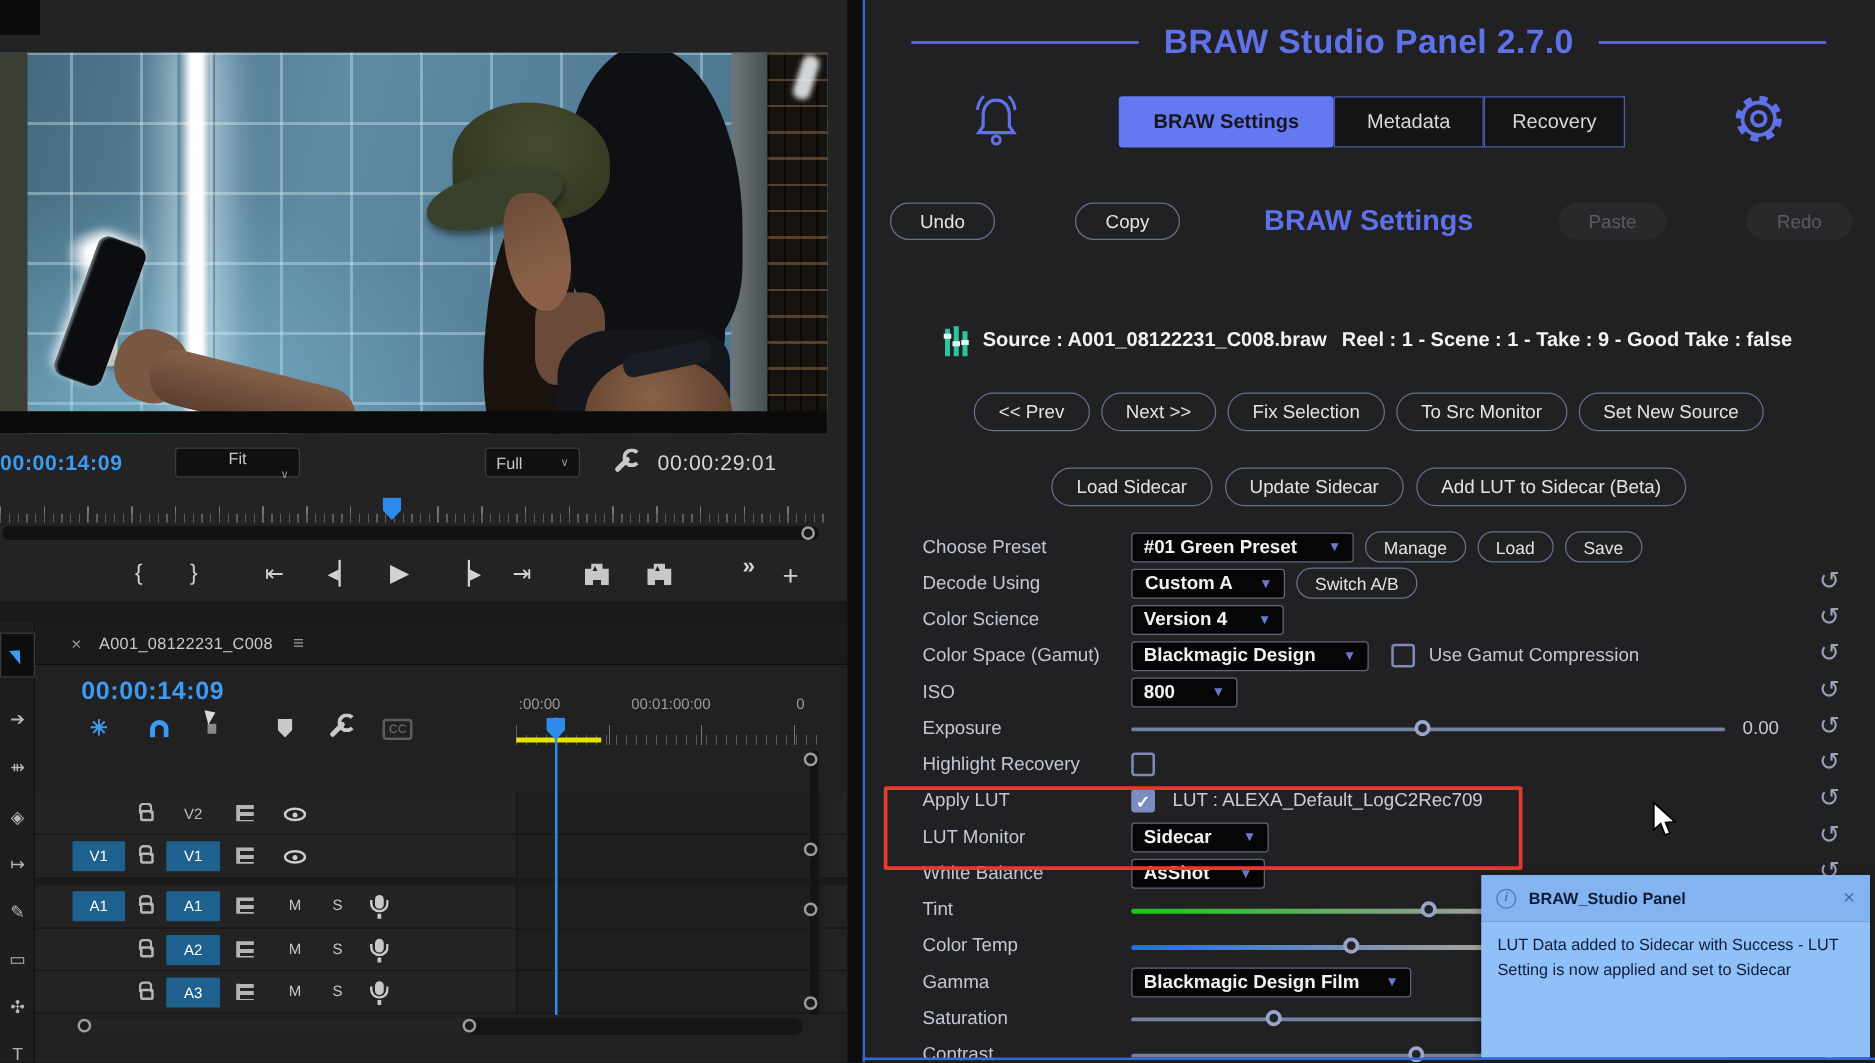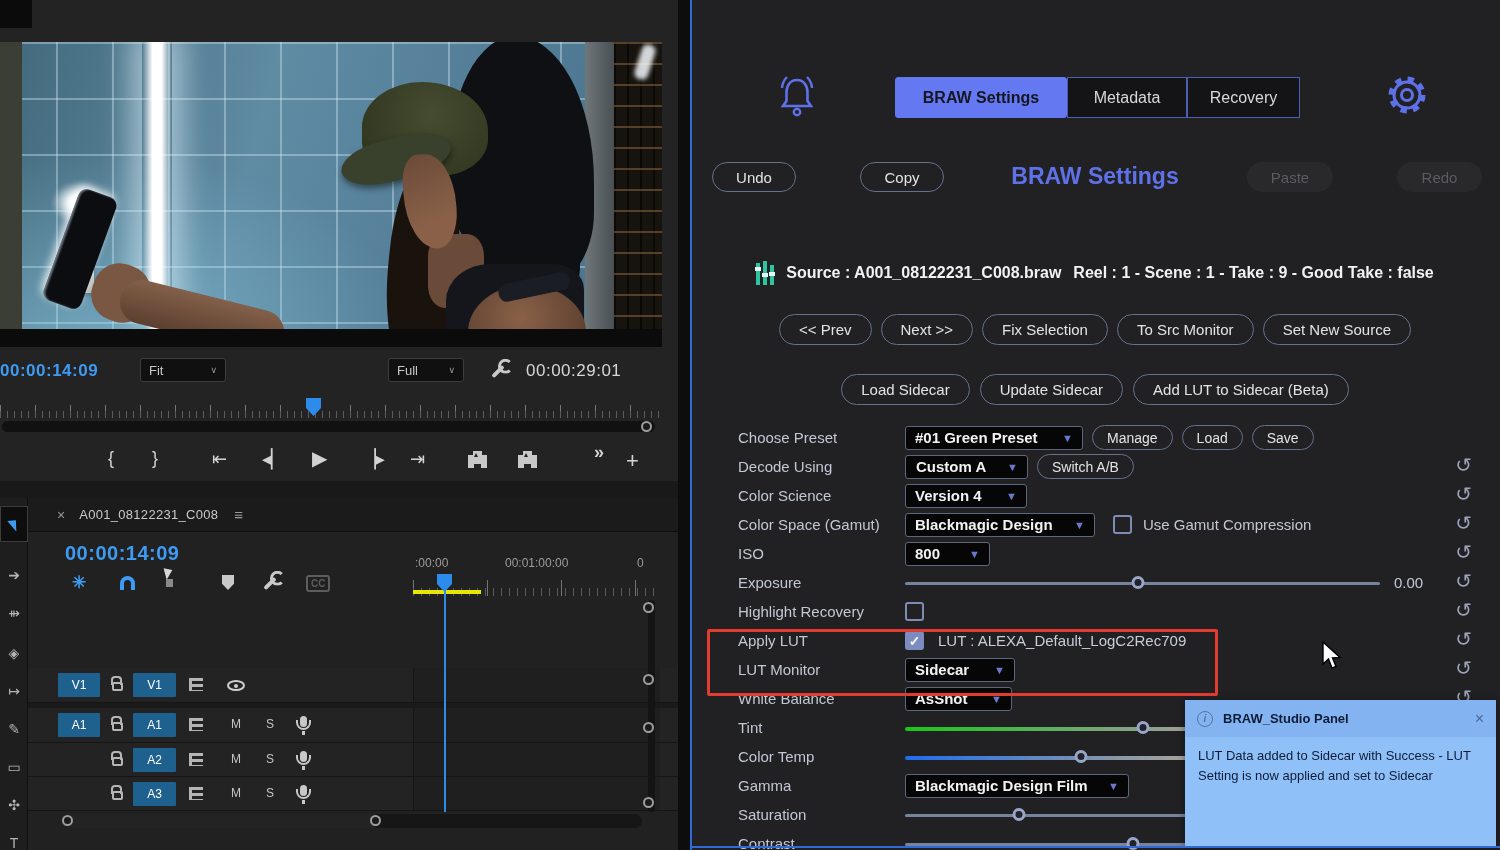--- a/index.html
+++ b/index.html
@@ -274,21 +274,21 @@
       <div class="face"></div>
       <div class="knee"></div>
       <div class="phone-glow"></div>
       <div class="phone"></div>
       <div class="hand"></div>
       <div class="forearm"></div>
       <div class="floor-strip"></div>
     </div>
 
     <div class="mon-tc">00:00:14:09</div>
-    <div class="mini-select" style="left:140px;width:86px;">
+    <div class="mini-select" style="left:140px;width:100px;flex-direction:column;">
       <span>Fit</span>
         <span class="car">∨</span>
     </div>
     <div class="mini-select" style="left:388px;width:76px;">
       <span>Full</span>
         <span class="car">∨</span>
     </div>
     <div class="wrench mon-wrench"></div>
     <div class="mon-dur">00:00:29:01</div>
 
@@ -348,20 +348,27 @@
         <span class="rl" style="left:2px;">:00:00</span>
         <span class="rl" style="left:92px;">00:01:00:00</span>
         <span class="rl" style="left:224px;">0</span>
         <div class="ticks"></div>
       </div>
       <div class="workbar"></div>
       <div class="tl-playline"></div>
       <div class="ph-marker tl-phmarker"></div>
 
 
+      <div class="trow" style="top:136px;">
+        <div class="lane"></div>
+        <div class="lock"></div>
+        <div class="tbox tname">V2</div>
+        <div class="sync"></div>
+        <div class="eye"></div>
+      </div>
 
       <div class="trow" style="top:170px;height:35px;">
         <div class="lane">
           <div class="vclip">
             <span class="fxbadge">fx</span>
           </div>
         </div>
         <div class="tbox patch on">V1</div>
         <div class="lock"></div>
         <div class="tbox tname on">V1</div>
@@ -418,20 +425,25 @@
       </div>
     </div>
   </div>
 
   <div class="divider"></div>
 
   <div class="panel">
     <div class="blue-edge-l"></div>
     <div class="blue-edge-b"></div>
 
+    <div class="p-title-row">
+      <span class="tline"></span>
+      <span class="p-title">BRAW Studio Panel 2.7.0</span>
+      <span class="tline"></span>
+    </div>
 
     <svg class="bell" width="42" height="48" viewBox="0 0 42 48">
       <path d="M21 8 C14 8 10.5 14 10.5 20.5 L10.5 29 L7 34 L35 34 L31.5 29 L31.5 20.5 C31.5 14 28 8 21 8 Z" fill="none" stroke="#5f71e8" stroke-width="2.6"></path>
       <circle cx="21" cy="40" r="3.2" fill="none" stroke="#5f71e8" stroke-width="2.4"></circle>
       <path d="M6 16 A17 17 0 0 1 11 5" fill="none" stroke="#5f71e8" stroke-width="2.4"></path>
       <path d="M36 16 A17 17 0 0 0 31 5" fill="none" stroke="#5f71e8" stroke-width="2.4"></path>
     </svg>
 
     <div class="tabs">
       <div class="tab tab-braw active">BRAW Settings</div>

